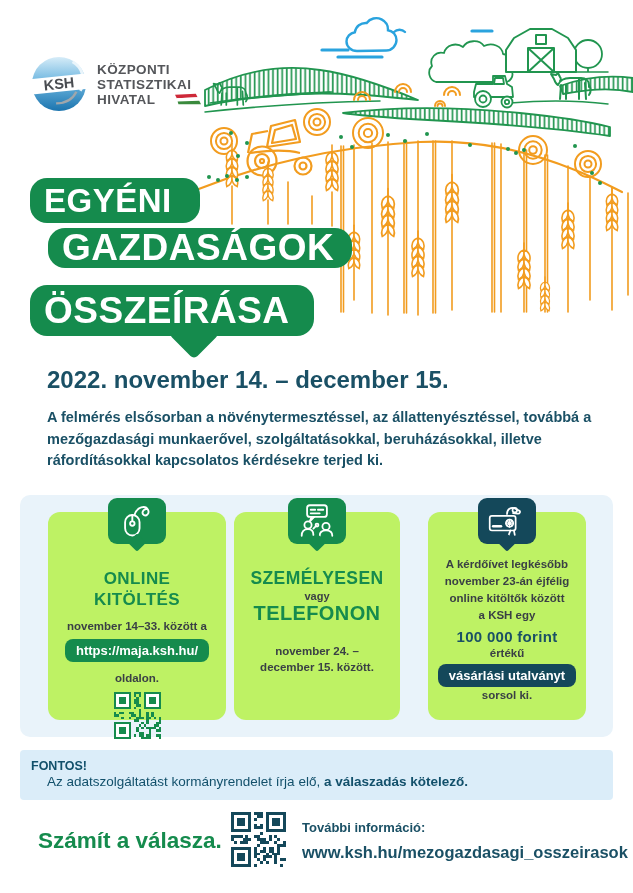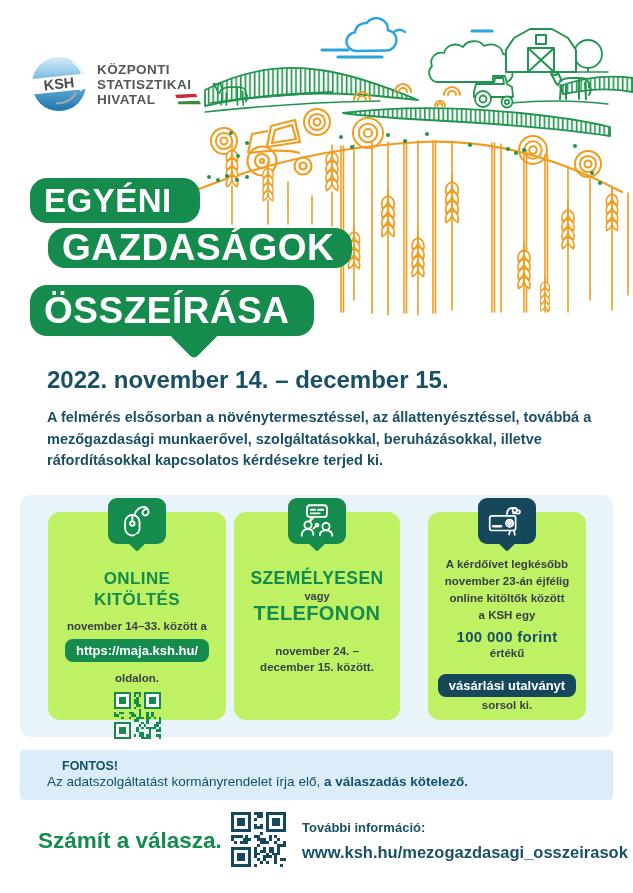--- a/index.html
+++ b/index.html
@@ -42,31 +42,31 @@
   .badge.dark{background:var(--teal-dark);}
   .card-title{font-weight:bold;color:var(--green);letter-spacing:.4px;}
   .card1 .card-title{margin-top:56px;font-size:17px;line-height:21px;}
   .card2 .t1{margin-top:56px;font-size:17.5px;}
   .card2 .conn{font-size:11px;color:var(--ink);font-weight:bold;margin-top:1px;}
   .card2 .t2{font-size:20px;margin-top:0px;text-align:center;}
   .small{font-size:11.5px;color:var(--ink);font-weight:600;line-height:16px;}
   .card1 .small{margin-top:8px;}
   .pill{display:inline-block;color:#fff;font-weight:bold;font-size:13px;padding:4px 11px;border-radius:8px;}
   .pill.green{background:var(--green);margin-top:5px;}
-  .pill.dark{background:var(--teal-dark);margin-top:13px;}
+  .pill.dark{background:var(--teal-dark);margin-top:3px;}
   .card2 .dates{margin-top:18px;width:120px;margin-left:auto;margin-right:auto;}
   .card3 .lines{margin-top:44px;line-height:17px;}
   .amount{font-size:15px;font-weight:bold;color:var(--teal);margin-top:4px;letter-spacing:.3px;}
   .qr{display:inline-block;line-height:0;}
   .qr.card-qr{width:47px;height:47px;margin-top:6px;}
   .qr.footer-qr{position:absolute;left:231px;top:812px;width:55px;height:55px;z-index:3;}
   
   .notice{position:absolute;left:20px;top:750px;width:593px;height:50px;background:var(--notice-bg);
           border-radius:4px;z-index:2;color:#12506B;}
-  .notice-title{margin:9px 0 1px 42px;font-size:12.5px;font-weight:800;}
+  .notice-title{margin:9px 0 1px 11px;font-size:12.5px;font-weight:800;}
   .notice-body{margin-left:27px;font-size:13.5px;font-weight:500;}
   .notice-body b{font-weight:800;}
   
   .slogan{position:absolute;left:38px;top:828px;font-size:22.5px;font-weight:800;color:var(--green);z-index:3;}
   .info-label{position:absolute;left:302px;top:820px;font-size:13px;font-weight:bold;color:var(--teal);z-index:3;}
   .info-url{position:absolute;left:302px;top:843px;font-size:16.5px;font-weight:bold;color:var(--teal);z-index:3;}
 </style>
 </head>
 <body>
 

